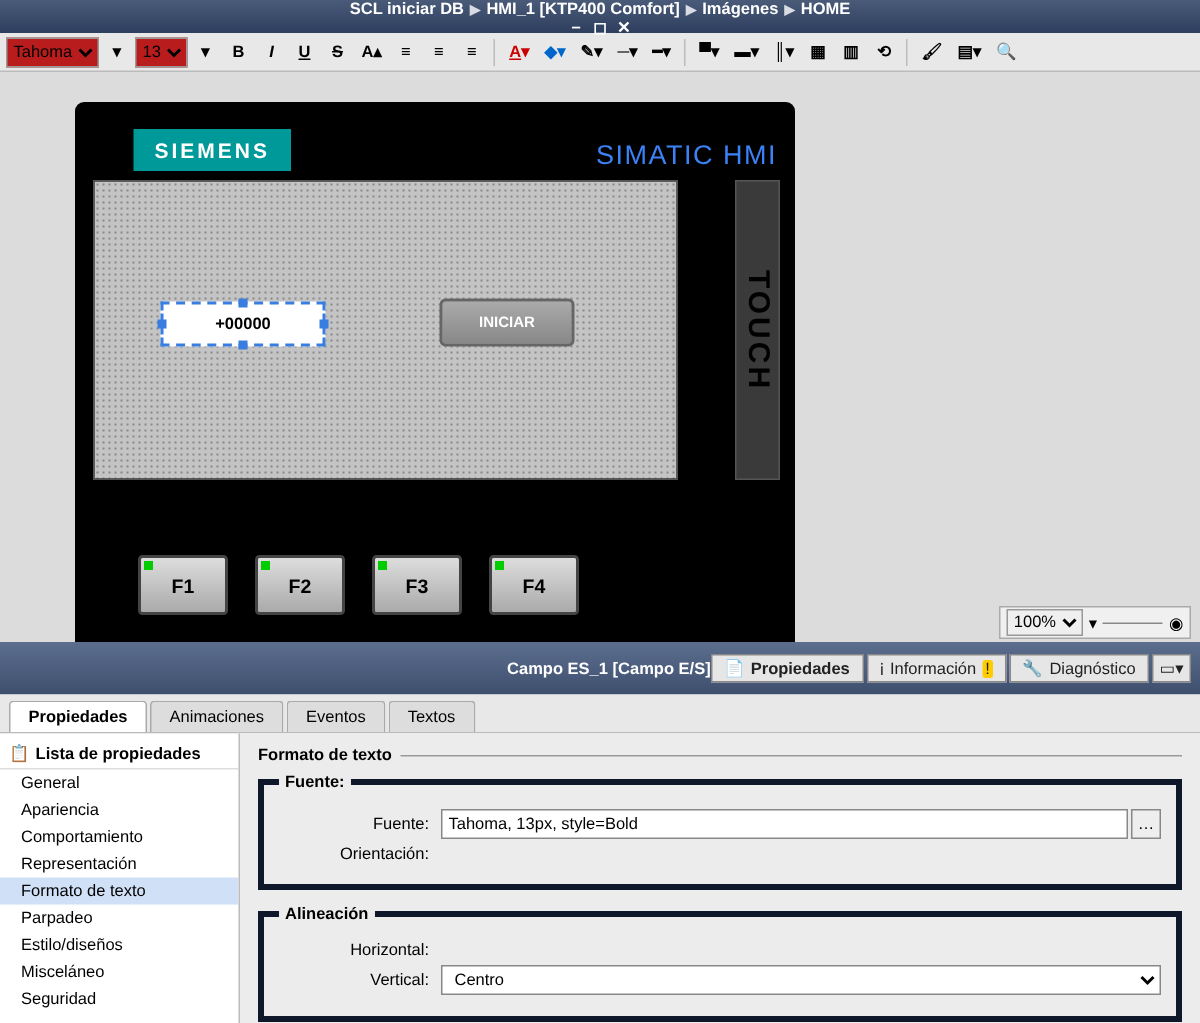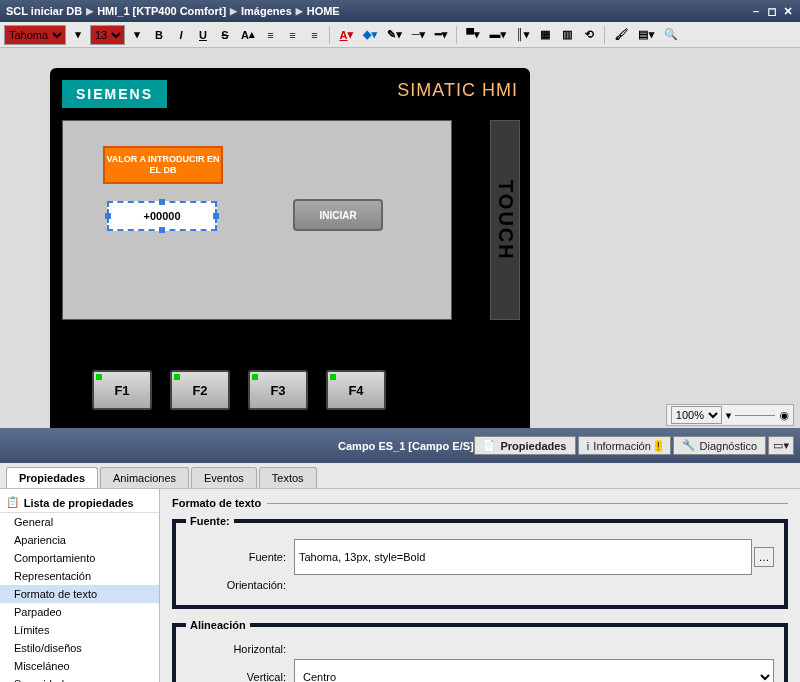--- a/index.html
+++ b/index.html
@@ -1,34 +1,34 @@
 <!DOCTYPE html>
 <html><head>
 <meta charset="utf-8">
 <style>
 * { box-sizing: border-box; margin: 0; padding: 0; font-family: Tahoma, sans-serif; font-size: 11px; }
 body { background: #fff; width: 800px; height: 682px; overflow: hidden; }
 
-.titlebar { background: linear-gradient(#4a5b7a,#2e3e5e); color: #fff; height: 22px; display: flex; align-items: center; padding: 0 6px; justify-content: space-between; }
+.titlebar { background: linear-gradient(#4a5b7a,#2e3e5e); color: #fff; height: 22px; display: flex; align-items: center; padding: 0 6px; justify-content: space-between; flex-direction: column; }
 .titlebar .breadcrumbs { display: flex; align-items: center; gap: 4px; font-weight: bold; }
 .titlebar .sep { font-size: 9px; opacity: .8; }
 .titlebar .winbtns { display: flex; gap: 4px; }
 .titlebar .winbtns span { width: 12px; height: 12px; display: inline-flex; align-items: center; justify-content: center; cursor: pointer; font-weight: bold; }
 
 .toolbar { background: #e8e8e8; border-bottom: 1px solid #bbb; height: 26px; display: flex; align-items: center; padding: 0 4px; gap: 2px; }
 .toolbar select, .toolbar .tbtn { height: 20px; font-size: 11px; }
 .toolbar select { border: 1px solid #999; background: #b91c1c; }
 .toolbar .tbtn { min-width: 20px; padding: 0 3px; display: inline-flex; align-items: center; justify-content: center; border: 1px solid transparent; cursor: pointer; font-weight: bold; }
 .toolbar .div { width: 1px; height: 18px; background: #bbb; margin: 0 3px; }
 
 .editor { background: #dcdcdc; height: 380px; padding: 8px; position: relative; overflow: hidden; }
 .device { position: absolute; left: 50px; top: 20px; width: 480px; height: 380px; background: #000; border-radius: 6px; padding: 12px; }
-.device-header { display: flex; justify-content: space-between; align-items: flex-start; height: 34px; }
+.device-header { display: flex; justify-content: space-between; align-items: flex-end; height: 34px; margin-left: 27px; }
 .siemens-logo { background: #009999; color: #fff; font-weight: bold; padding: 6px 14px; letter-spacing: 2px; font-size: 14px; }
-.simatic { color: #fdba74; font-size: 18px; letter-spacing: 1px; }
+.simatic { color: #3b82f6; font-size: 18px; letter-spacing: 1px; }
 .screen-wrap { position: relative; margin-top: 6px; }
 .touch-label { position: absolute; right: -2px; top: 0; width: 30px; height: 200px; background: #3a3a3a; color: #000; writing-mode: vertical-rl; text-align: center; font-size: 20px; font-weight: bold; display: flex; align-items: center; justify-content: center; letter-spacing: 2px; border: 1px solid #555; }
 .screen { width: 390px; height: 200px; background-image: radial-gradient(#888 0.5px, #c4c4c4 0.5px); background-size: 4px 4px; border: 1px solid #555; position: relative; }
 .orange-box { position: absolute; left: 40px; top: 25px; width: 120px; height: 38px; background: #ff7a00; color: #fff; border: 2px solid #d05800; display: flex; align-items: center; justify-content: center; text-align: center; font-size: 9px; font-weight: bold; line-height: 1.2; }
 .io-field { position: absolute; left: 44px; top: 80px; width: 110px; height: 30px; background: #fff; border: 2px dashed #3a7de0; display: flex; align-items: center; justify-content: center; font-weight: bold; }
 .io-field .handle { position: absolute; width: 6px; height: 6px; background: #3a7de0; }
 .io-field .h1 { left: -4px; top: 50%; transform: translateY(-50%); }
 .io-field .h2 { right: -4px; top: 50%; transform: translateY(-50%); }
 .io-field .h3 { top: -4px; left: 50%; transform: translateX(-50%); }
 .io-field .h4 { bottom: -4px; left: 50%; transform: translateX(-50%); }
@@ -55,21 +55,21 @@
 .prop-tree .node { padding: 3px 14px; cursor: pointer; }
 .prop-tree .node.sel { background: #cfe0f7; }
 
 .prop-form { flex: 1; background: #ececec; padding: 8px 12px; overflow: auto; }
 .prop-form .sechdr { font-weight: bold; display: flex; align-items: center; gap: 6px; margin-bottom: 6px; }
 .prop-form .sechdr .line { flex: 1; height: 1px; background: #999; }
 .fieldset { border: 4px solid #0f172a; padding: 8px 10px 10px; margin-bottom: 10px; background: #ececec; }
 .fieldset legend { font-weight: bold; padding: 0 4px; }
 .frow { display: flex; align-items: center; margin: 4px 0; }
 .frow label { width: 100px; text-align: right; margin-right: 8px; }
-.frow input, .frow select { flex: 1; height: 36px; border: 1px solid #888; background: #fff; padding: 0 4px; font-size: 11px; }
+.frow input, .frow select { flex: 1; height: 20px; border: 1px solid #888; background: #fff; padding: 0 4px; font-size: 11px; }
 .frow .dots { width: 20px; height: 20px; border: 1px solid #888; background: #eee; margin-left: 2px; display: flex; align-items: center; justify-content: center; cursor: pointer; }
 .underline { text-decoration: underline; }
 .strike { text-decoration: line-through; }
 </style>
 </head>
 <body>
 
 <div class="titlebar">
   <div class="breadcrumbs">
     <span>SCL iniciar DB</span>
@@ -122,21 +122,20 @@
 </div>
 
 <div class="editor">
   <div class="device">
     <div class="device-header">
       <span class="siemens-logo">SIEMENS</span>
       <span class="simatic">SIMATIC HMI</span>
     </div>
     <div class="screen-wrap">
       <div class="screen">
-        <div class="orange-box">VALOR A INTRODUCIR EN EL DB</div>
         <div class="io-field">
           <span>+00000</span>
           <span class="handle h1"></span>
           <span class="handle h2"></span>
           <span class="handle h3"></span>
           <span class="handle h4"></span>
         </div>
         <div class="start-btn">INICIAR</div>
       </div>
       <div class="touch-label">TOUCH</div>
@@ -179,21 +178,20 @@
       <span>📋</span>
       <span>Lista de propiedades</span>
     </div>
     <div id="tree-nodes">
         <div class="node">General</div>
         <div class="node">Apariencia</div>
         <div class="node">Comportamiento</div>
         <div class="node">Representación</div>
         <div class="node sel">Formato de texto</div>
         <div class="node">Parpadeo</div>
-        <div class="node">Límites</div>
         <div class="node">Estilo/diseños</div>
         <div class="node">Misceláneo</div>
         <div class="node">Seguridad</div>
       </div>
   </div>
   <div class="prop-form">
     <div class="sechdr">
         <span>Formato de texto</span>
         <span class="line"></span>
       </div>

